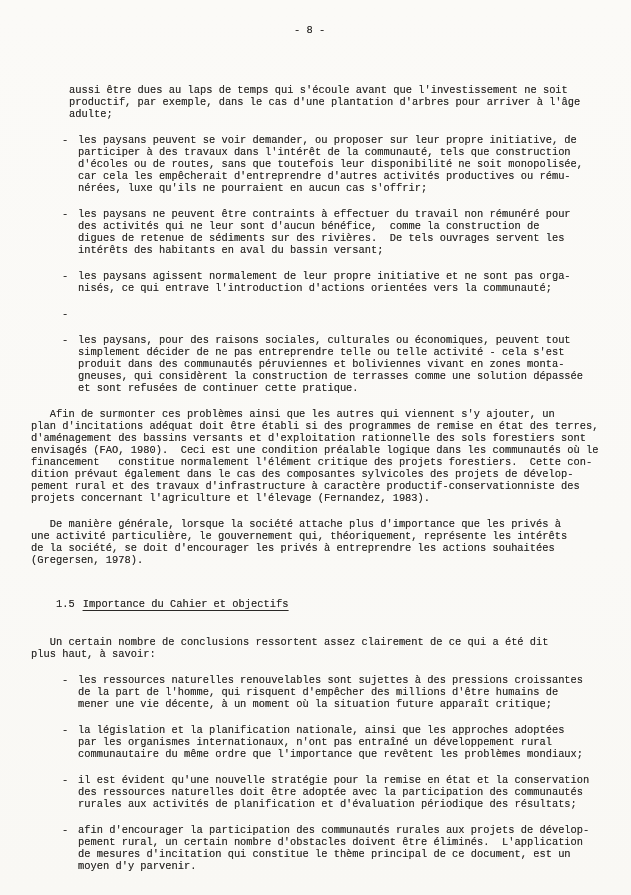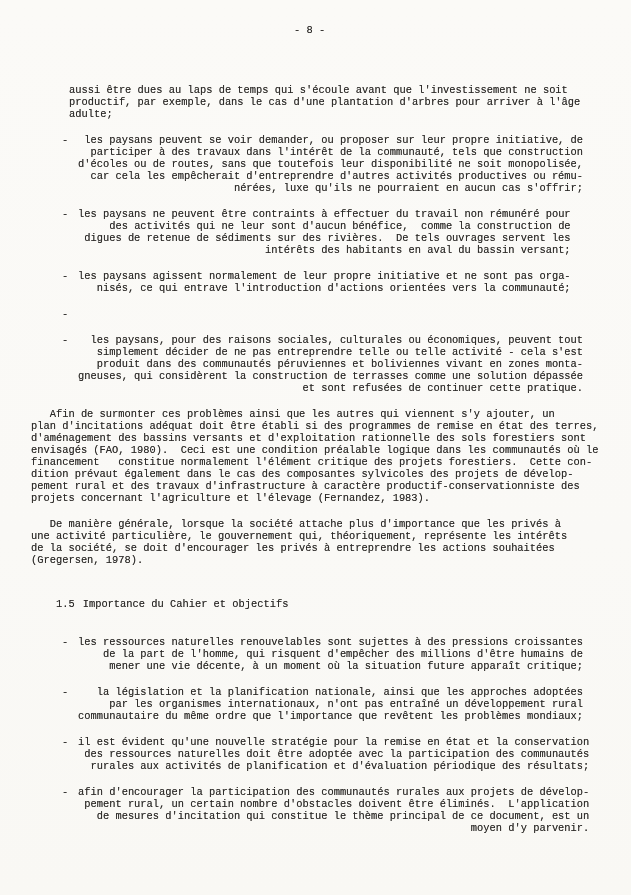--- a/index.html
+++ b/index.html
@@ -41,31 +41,31 @@
     align-items: flex-start;
     margin: 0 0 14px 31px;
   }
   .li .dash {
     flex: 0 0 16px;
     width: 16px;
     white-space: pre;
   }
   .li .txt {
     white-space: pre;
-    text-align: right;
   }
   .heading {
     margin: 20px 0 14px 0;
     white-space: pre;
   }
   .heading .num {
     margin-right: 8px;
     text-align: right;
   }
   .heading .title {
+    text-decoration: underline;
     text-underline-offset: 2.5px;
   }
 </style>
 </head>
 <body>
 
 <div class="page">
 
   <div class="page-number">- 8 -</div>
 
@@ -120,20 +120,22 @@
 
   <div class="block">   De manière générale, lorsque la société attache plus d'importance que les privés à
 une activité particulière, le gouvernement qui, théoriquement, représente les intérêts
 de la société, se doit d'encourager les privés à entreprendre les actions souhaitées
 (Gregersen, 1978).</div>
 
   <div class="heading">
     <span class="num">1.5</span><span class="title">Importance du Cahier et objectifs</span>
   </div>
 
+  <div class="block">   Un certain nombre de conclusions ressortent assez clairement de ce qui a été dit
+plus haut, à savoir:</div>
 
   <div class="li">
     <span class="dash">-</span>
     <div class="txt">les ressources naturelles renouvelables sont sujettes à des pressions croissantes
 de la part de l'homme, qui risquent d'empêcher des millions d'être humains de
 mener une vie décente, à un moment où la situation future apparaît critique;</div>
   </div>
 
   <div class="li">
     <span class="dash">-</span>

